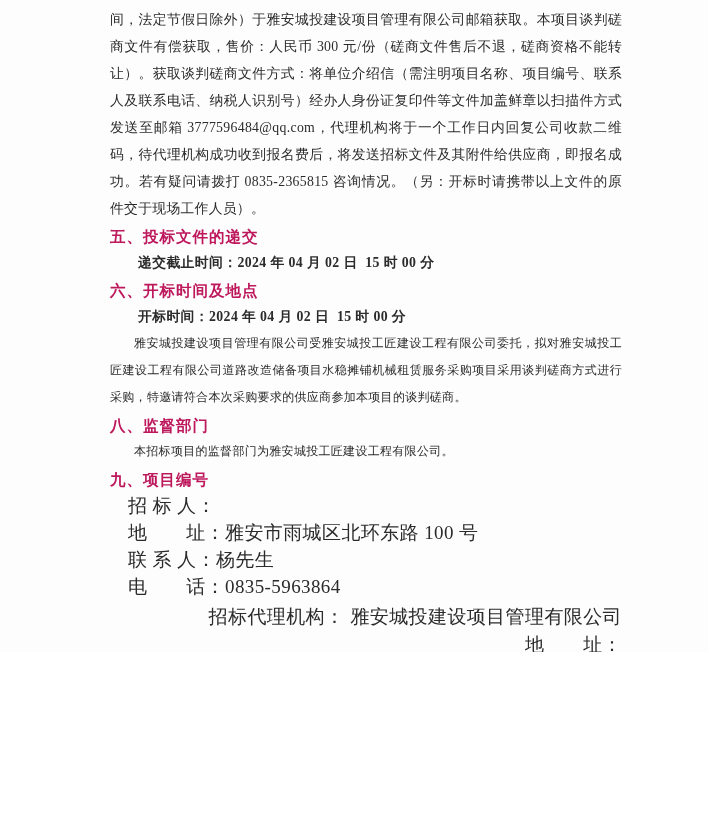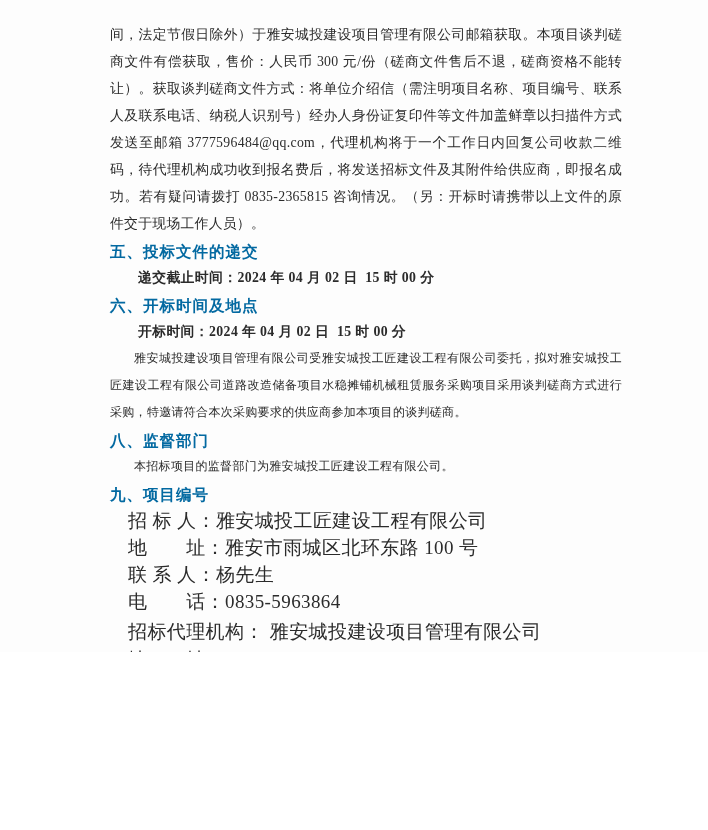--- a/index.html
+++ b/index.html
@@ -9,35 +9,35 @@
   }
   .page {
     position: relative;
     width: 708px;
     height: 652px;
     background: #fdfdfd;
     font-family: "Liberation Serif", "DejaVu Serif", serif;
     color: #2b2b2b;
     overflow: hidden;
     box-sizing: border-box;
-    padding: 21px 86px 0 110px;
+    padding: 6px 86px 0 110px;
   }
   .intro {
     margin: 0;
     font-size: 13.8px;
     line-height: 27px;
     text-align: justify;
     letter-spacing: 0.3px;
   }
   .sec-heading {
     margin: 2px 0 0 0;
     padding: 0;
     font-size: 15.5px;
     font-weight: bold;
-    color: #0369a1;
+    color: #be185d;
     line-height: 25px;
     letter-spacing: 1px;
   }
   .sec-item {
     margin-left: 28px;
     font-size: 13.8px;
     line-height: 27px;
     white-space: pre-wrap;
     letter-spacing: 0.4px;
     font-weight: bold;
@@ -58,20 +58,21 @@
     white-space: pre-wrap;
     letter-spacing: 0.4px;
   }
   .contact-row .label { flex: 0 0 auto; }
   .contact-row .value { flex: 0 1 auto; }
   .agency-block {
     margin-top: 3px;
   }
   .agency-block .contact-row {
     line-height: 28px;
+    justify-content: flex-end;
   }
   .agency-block .contact-row .value { padding-left: 6px; }
   .stamp {
     position: absolute;
     left: 212px;
     top: 668px;
     width: 156px;
     height: 156px;
     mix-blend-mode: multiply;
     opacity: 0.88;
@@ -94,21 +95,20 @@
 
   <p class="sec-para">雅安城投建设项目管理有限公司受雅安城投工匠建设工程有限公司委托，拟对雅安城投工匠建设工程有限公司道路改造储备项目水稳摊铺机械租赁服务采购项目采用谈判磋商方式进行采购，特邀请符合本次采购要求的供应商参加本项目的谈判磋商。</p>
 
   <h2 class="sec-heading">八、监督部门</h2>
   <p class="sec-para">本招标项目的监督部门为雅安城投工匠建设工程有限公司。</p>
 
   <h2 class="sec-heading">九、项目编号</h2>
 
   <div class="contact-row">
     <span class="label">招 标 人：</span>
-    <span class="value">雅安城投工匠建设工程有限公司</span>
   </div>
   <div class="contact-row">
     <span class="label">地　　址：</span>
     <span class="value">雅安市雨城区北环东路 100 号</span>
   </div>
   <div class="contact-row">
     <span class="label">联 系 人：</span>
     <span class="value">杨先生</span>
   </div>
   <div class="contact-row">

